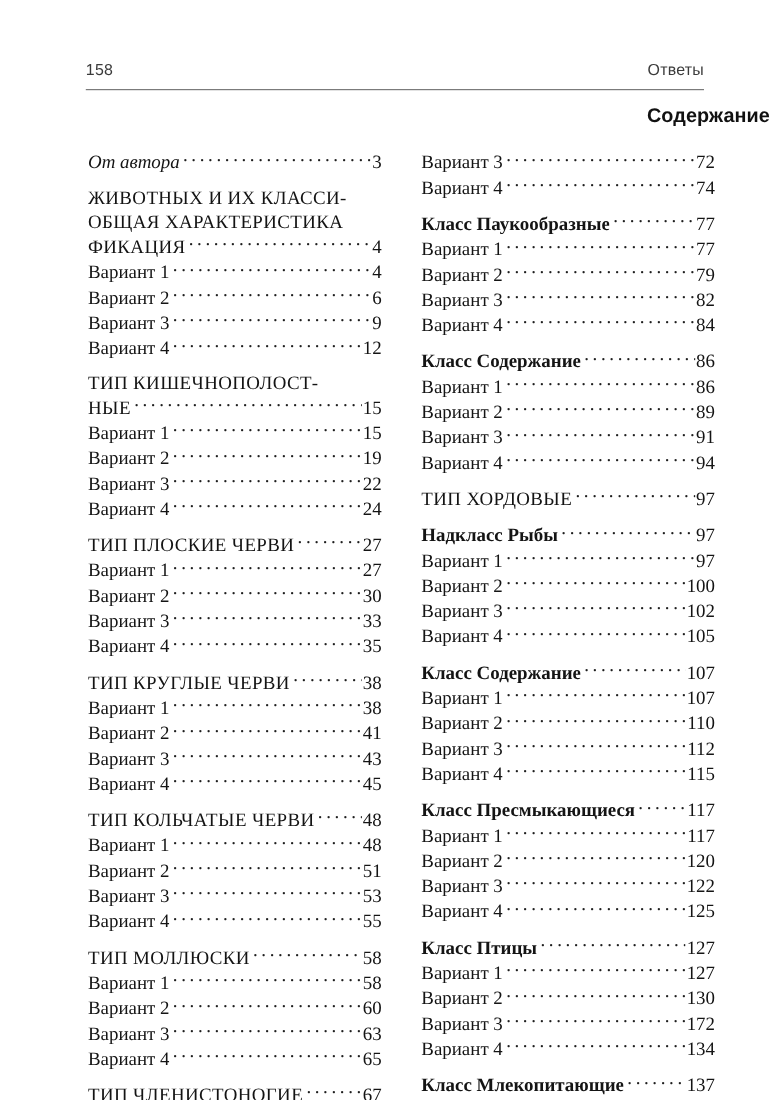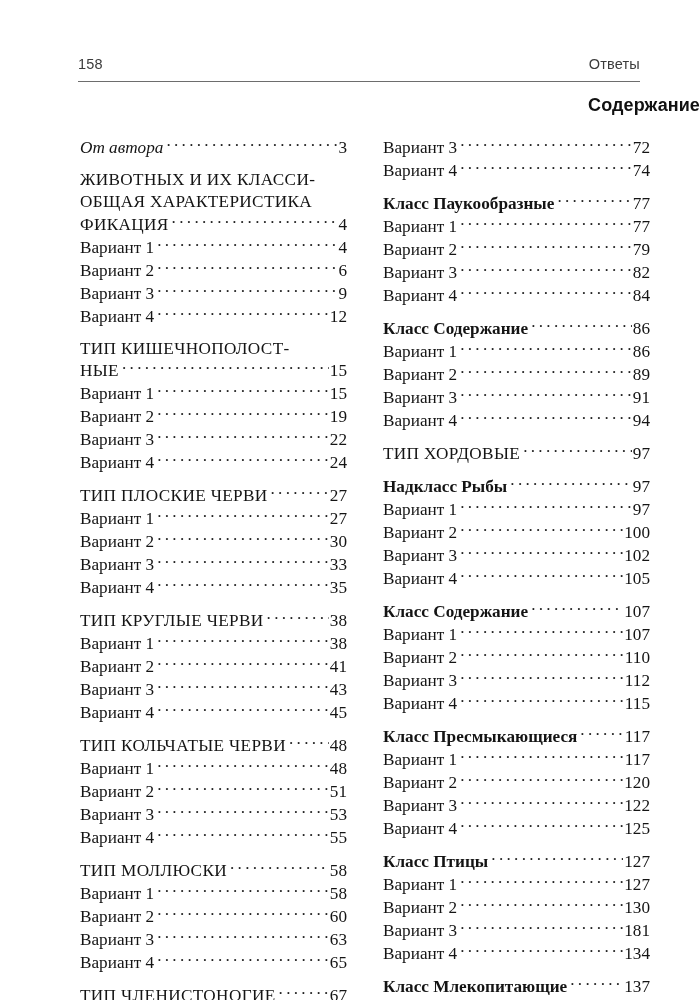--- a/index.html
+++ b/index.html
@@ -519,21 +519,21 @@
             <span class="page-no">127</span>
           </div>
           <div class="entry kind-variant">
             <span class="label">Вариант 2</span>
             <span class="leader"></span>
             <span class="page-no">130</span>
           </div>
           <div class="entry kind-variant">
             <span class="label">Вариант 3</span>
             <span class="leader"></span>
-            <span class="page-no">181</span>
+            <span class="page-no">172</span>
           </div>
           <div class="entry kind-variant">
             <span class="label">Вариант 4</span>
             <span class="leader"></span>
             <span class="page-no">134</span>
           </div>
         </div>
         <div class="gap"></div>
         <div>
           <div class="entry kind-class">

